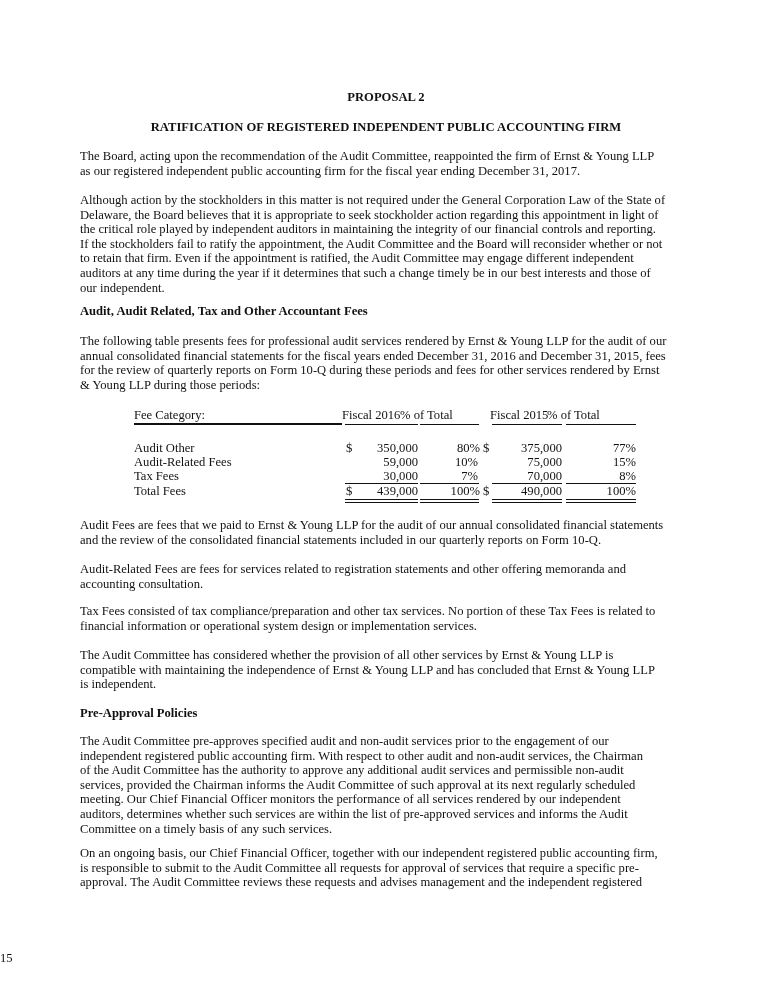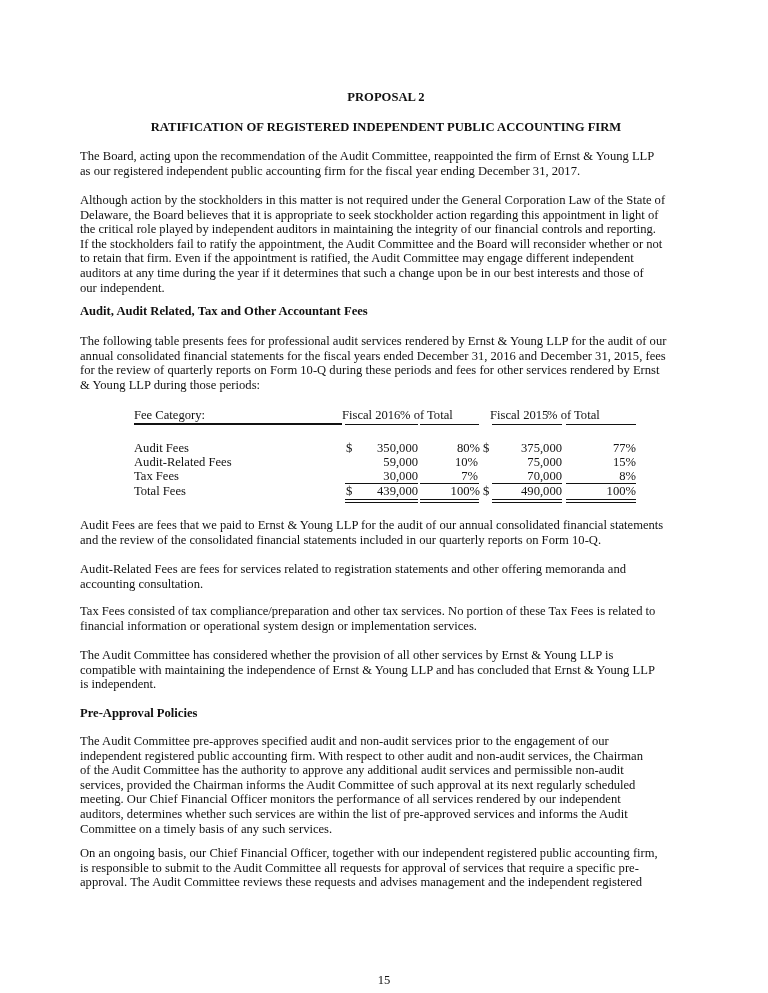--- a/index.html
+++ b/index.html
@@ -14,42 +14,42 @@
   .line { display: block; white-space: nowrap; }
   .heading { position: absolute; left: 0; font-weight: bold; white-space: nowrap; }
   
   .fee-table { position: absolute; left: 0; top: 0; width: 612px; height: 100px; }
   .cell { position: absolute; white-space: nowrap; }
   .hdr-rule { position: absolute; height: 0; border-bottom: 1px solid #111; }
   .hdr-rule.thick { border-bottom: 2px solid #111; }
   .single-rule { position: absolute; height: 0; border-bottom: 1px solid #111; }
   .double-rule { position: absolute; height: 2px; border-top: 1px solid #111; border-bottom: 1px solid #111; }
   .r { text-align: right; }
-  .pagenum { position: absolute; top: 973px; left: 0; width: 768px; text-align: center; }
+  .pagenum { position: absolute; top: 951px; left: 0; width: 768px; text-align: left; }
 </style>
 </head>
 <body>
 
 <div class="page">
 
   <div class="center" style="top:90px;">PROPOSAL 2</div>
   <div class="center" style="top:120px;">RATIFICATION OF REGISTERED INDEPENDENT PUBLIC ACCOUNTING FIRM</div>
 
   <div class="para" style="top:149px;">
     <span class="line">The Board, acting upon the recommendation of the Audit Committee, reappointed the firm of Ernst &amp; Young LLP</span>
     <span class="line">as our registered independent public accounting firm for the fiscal year ending December 31, 2017.</span>
   </div>
 
   <div class="para" style="top:193px;">
     <span class="line">Although action by the stockholders in this matter is not required under the General Corporation Law of the State of</span>
     <span class="line">Delaware, the Board believes that it is appropriate to seek stockholder action regarding this appointment in light of</span>
     <span class="line">the critical role played by independent auditors in maintaining the integrity of our financial controls and reporting.</span>
     <span class="line">If the stockholders fail to ratify the appointment, the Audit Committee and the Board will reconsider whether or not</span>
     <span class="line">to retain that firm.  Even if the appointment is ratified, the Audit Committee may engage different independent</span>
-    <span class="line">auditors at any time during the year if it determines that such a change upon be in our best interests and those of</span>
+    <span class="line">auditors at any time during the year if it determines that such a change timely be in our best interests and those of</span>
     <span class="line">our independent.</span>
   </div>
 
   <div class="heading" style="top:304px;">Audit, Audit Related, Tax and Other Accountant Fees</div>
 
   <div class="para" style="top:334px;">
     <span class="line">The following table presents fees for professional audit services rendered by Ernst &amp; Young LLP for the audit of our</span>
     <span class="line">annual consolidated financial statements for the fiscal years ended December 31, 2016 and December 31, 2015, fees</span>
     <span class="line">for the review of quarterly reports on Form 10-Q during these periods and fees for other services rendered by Ernst</span>
     <span class="line">&amp; Young LLP during those periods:</span>
@@ -63,21 +63,21 @@
     <div class="cell" style="left:410px; top:3px;">Fiscal 2015</div>
     <div class="cell" style="left:467px; top:3px;">% of Total</div>
 
     <div class="hdr-rule thick" style="left:54px; width:208px; top:18px;"></div>
     <div class="hdr-rule" style="left:265px; width:73px; top:19px;"></div>
     <div class="hdr-rule" style="left:340px; width:59px; top:19px;"></div>
     <div class="hdr-rule" style="left:412px; width:70px; top:19px;"></div>
     <div class="hdr-rule" style="left:486px; width:70px; top:19px;"></div>
 
     <div>
-      <div class="cell" style="left:54px; top:36px;">Audit Fees</div>
+      <div class="cell" style="left:54px; top:36px;">Audit Other</div>
       <div class="cell" style="left:266px; top:36px;">$</div>
       <div class="cell r" style="left:280px; width:58px; top:36px;">350,000</div>
       <div class="cell r" style="left:340px; width:60px; top:36px;">80%</div>
       <div class="cell" style="left:403px; top:36px;">$</div>
       <div class="cell r" style="left:420px; width:62px; top:36px;">375,000</div>
       <div class="cell r" style="left:486px; width:70px; top:36px;">77%</div>
     </div>
 
     <div>
       <div class="cell" style="left:54px; top:50px;">Audit-Related Fees</div>

